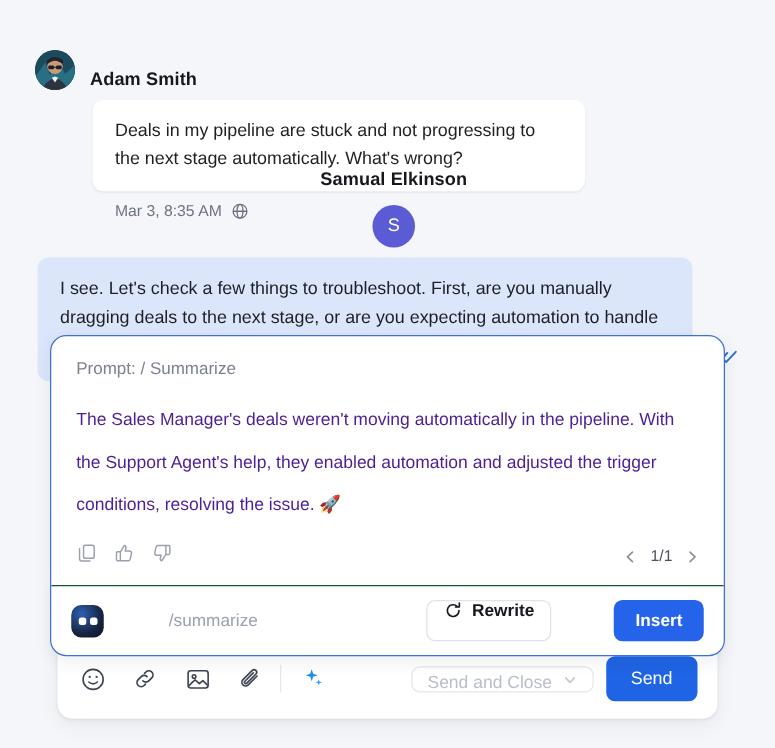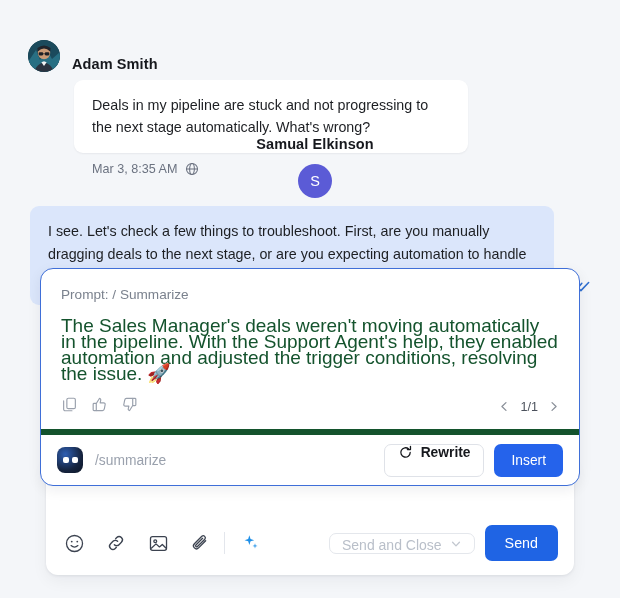--- a/index.html
+++ b/index.html
@@ -208,23 +208,23 @@
     box-shadow: 0 4px 14px rgba(16,24,40,.07);
     overflow: hidden;
   }
   .ai-prompt-label {
     padding: 18px 20px 0 20px;
     font-size: 13.6px;
     color: #7b828e;
   }
   .ai-body {
     padding: 16px 20px 0 20px;
-    font-size: 19px;
-    line-height: 16px;
-    color: #14532d;
+    font-size: 14px;
+    line-height: 34px;
+    color: #4c1d95;
   }
   .ai-actions {
     display: flex;
     align-items: center;
     padding: 14px 20px 12px 20px;
   }
   .ai-action-icons {
     display: flex;
     align-items: center;
     gap: 13px;
@@ -237,26 +237,27 @@
     font-size: 12.6px;
     color: #4b515c;
   }
   .pager-arrow {
     color: #8a9099;
     display: flex;
     align-items: center;
     cursor: pointer;
   }
   .ai-footer {
-    border-top: 6px solid #14532d;
+    border-top: 1px solid #14532d;
     height: 56px;
     display: flex;
     align-items: center;
     padding: 0 16px;
     box-sizing: border-box;
+    gap: 40px;
   }
   .bot-icon {
     width: 26px; height: 26px;
     border-radius: 8px;
     background: radial-gradient(circle at 32% 28%, #2f5fb3 0%, #16243f 62%, #0c1526 100%);
     display: flex;
     align-items: center;
     justify-content: center;
     gap: 3px;
     flex: none;
@@ -288,21 +289,21 @@
     font-family: inherit;
   }
   .insert-btn {
     height: 33px;
     margin-left: 10px;
     padding: 12px 17px;
     border-radius: 7px;
     background: #2563eb;
     color: #fff;
     font-size: 13.8px;
-    font-weight: normal;
+    font-weight: bold;
     border: none;
     display: flex;
     align-items: center;
     cursor: pointer;
     font-family: inherit;
   }
   .btn-gap { margin-left: 10px; }
 </style>
 </head>
 <body>

